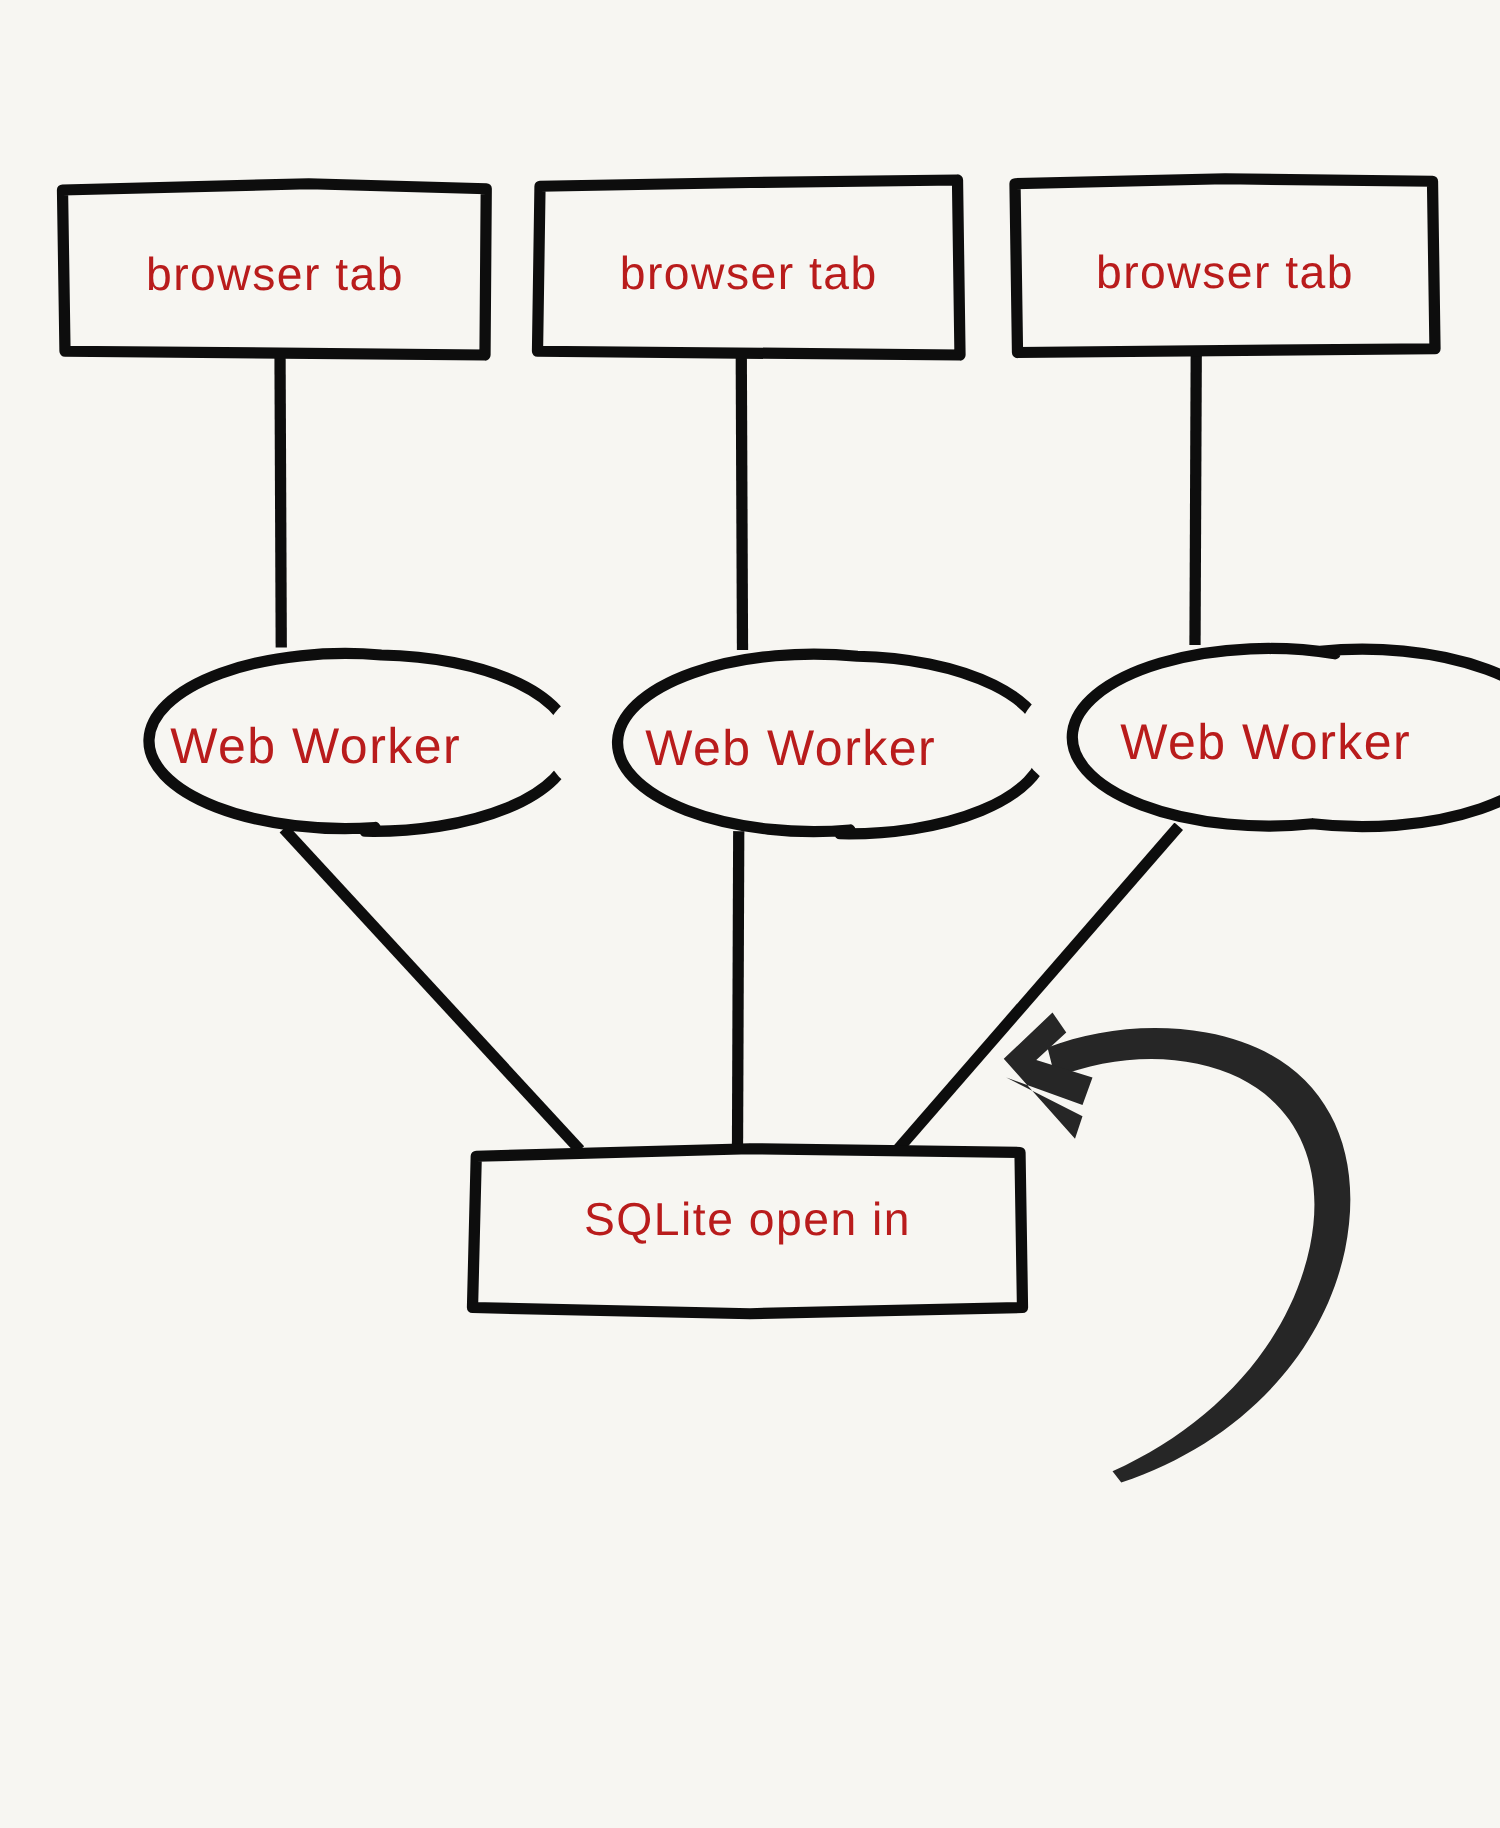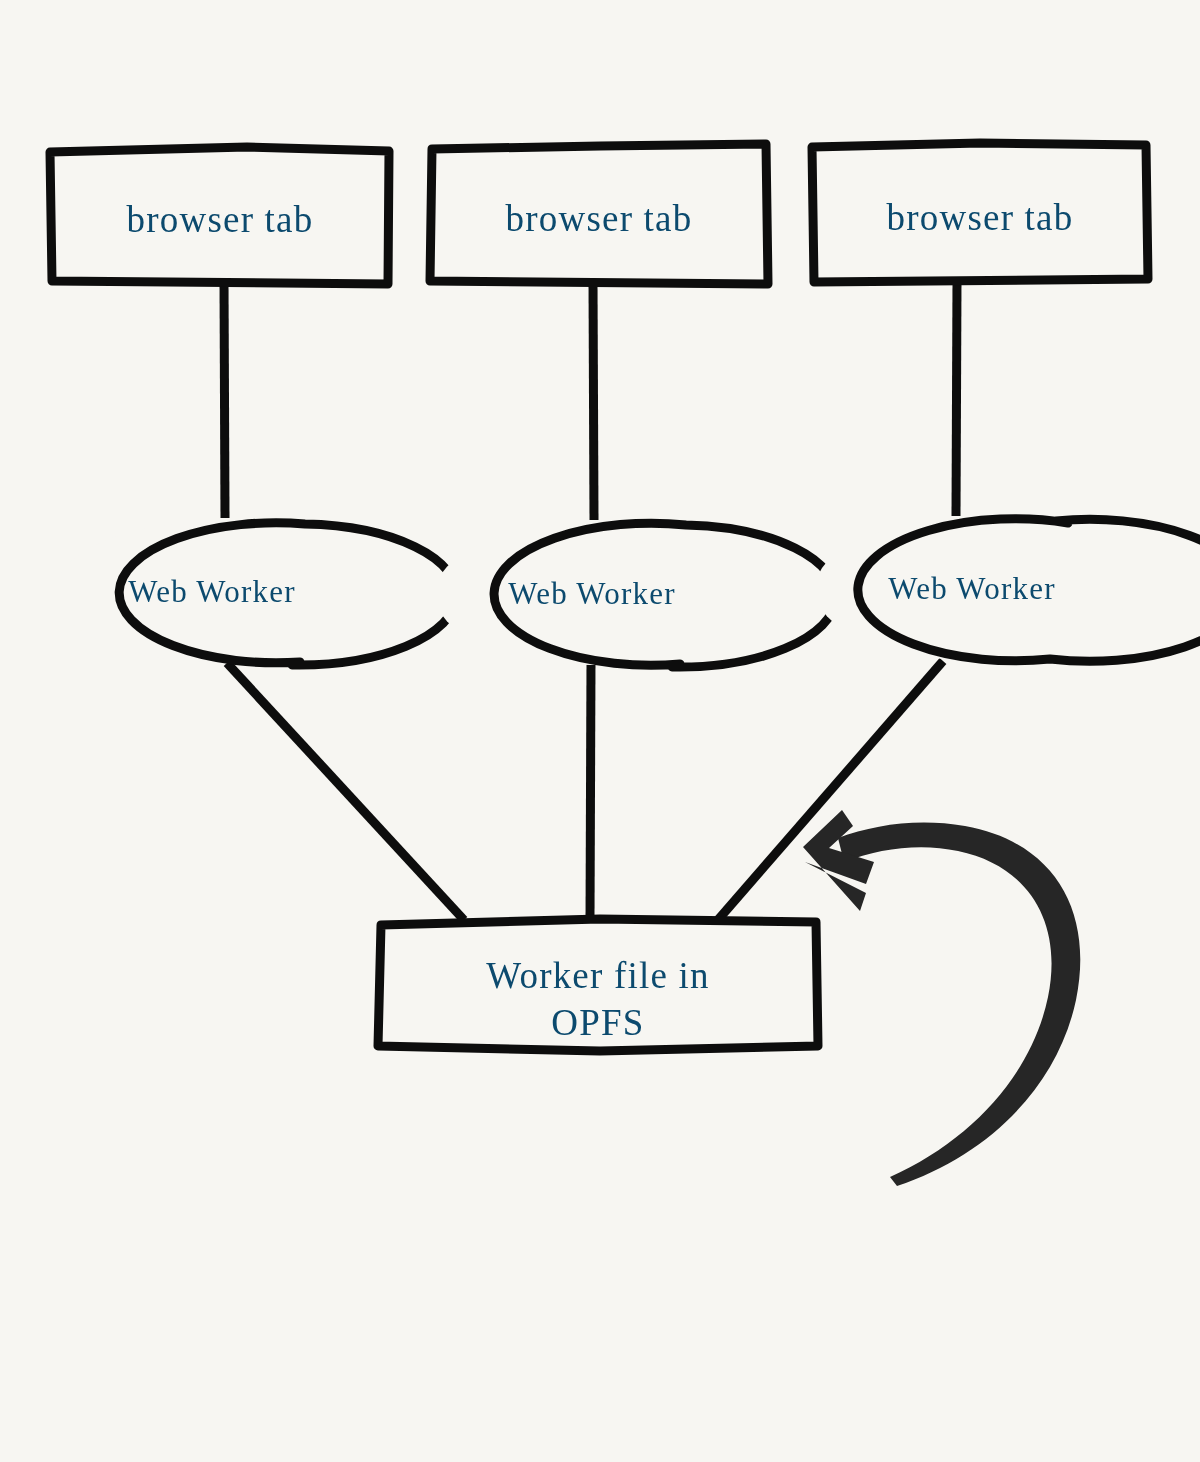--- a/index.html
+++ b/index.html
@@ -20,34 +20,35 @@
   #diagram-svg {
     position: absolute;
     inset: 0;
     width: 1200px;
     height: 1462px;
     display: block;
   }
   .node-label {
     position: absolute;
     text-align: center;
-    color: #0c4a6e;
-    font-family: Liberation Serif, serif;
+    color: #b91c1c;
+    font-family: Liberation Sans, sans-serif;
     line-height: 1.28;
     white-space: pre;
     pointer-events: none;
     user-select: none;
   }
   .tab-label {
     font-size: 37px;
     letter-spacing: 1.2px;
   }
   .worker-label {
-    font-size: 31px;
+    font-size: 40px;
     letter-spacing: 1.2px;
+    text-align: right;
   }
   .store-label {
     font-size: 37px;
     letter-spacing: 1.2px;
   }
   .caption {
     position: absolute;
     left: 0;
     width: 1200px;
     text-align: center;
@@ -133,22 +134,21 @@
   </svg>
 
   <div class="node-label tab-label" style="left:50px; top:196px; width:340px;">browser tab</div>
   <div class="node-label tab-label" style="left:430px; top:195px; width:338px;">browser tab</div>
   <div class="node-label tab-label" style="left:812px; top:194px; width:336px;">browser tab</div>
 
   <div class="node-label worker-label" style="left:55px; top:572px; width:314px;">Web Worker</div>
   <div class="node-label worker-label" style="left:435px; top:574px; width:314px;">Web Worker</div>
   <div class="node-label worker-label" style="left:815px; top:569px; width:314px;">Web Worker</div>
 
-  <div class="node-label store-label" style="left:378px; top:952px; width:440px;">Worker file in</div>
-  <div class="node-label store-label" style="left:378px; top:999px; width:440px;">OPFS</div>
+  <div class="node-label store-label" style="left:378px; top:952px; width:440px;">SQLite open in</div>
 
   <div class="caption" style="top:1190px;">
     <div>
       
     </div>
   </div>
 
 </div>
 
 </body></html>

